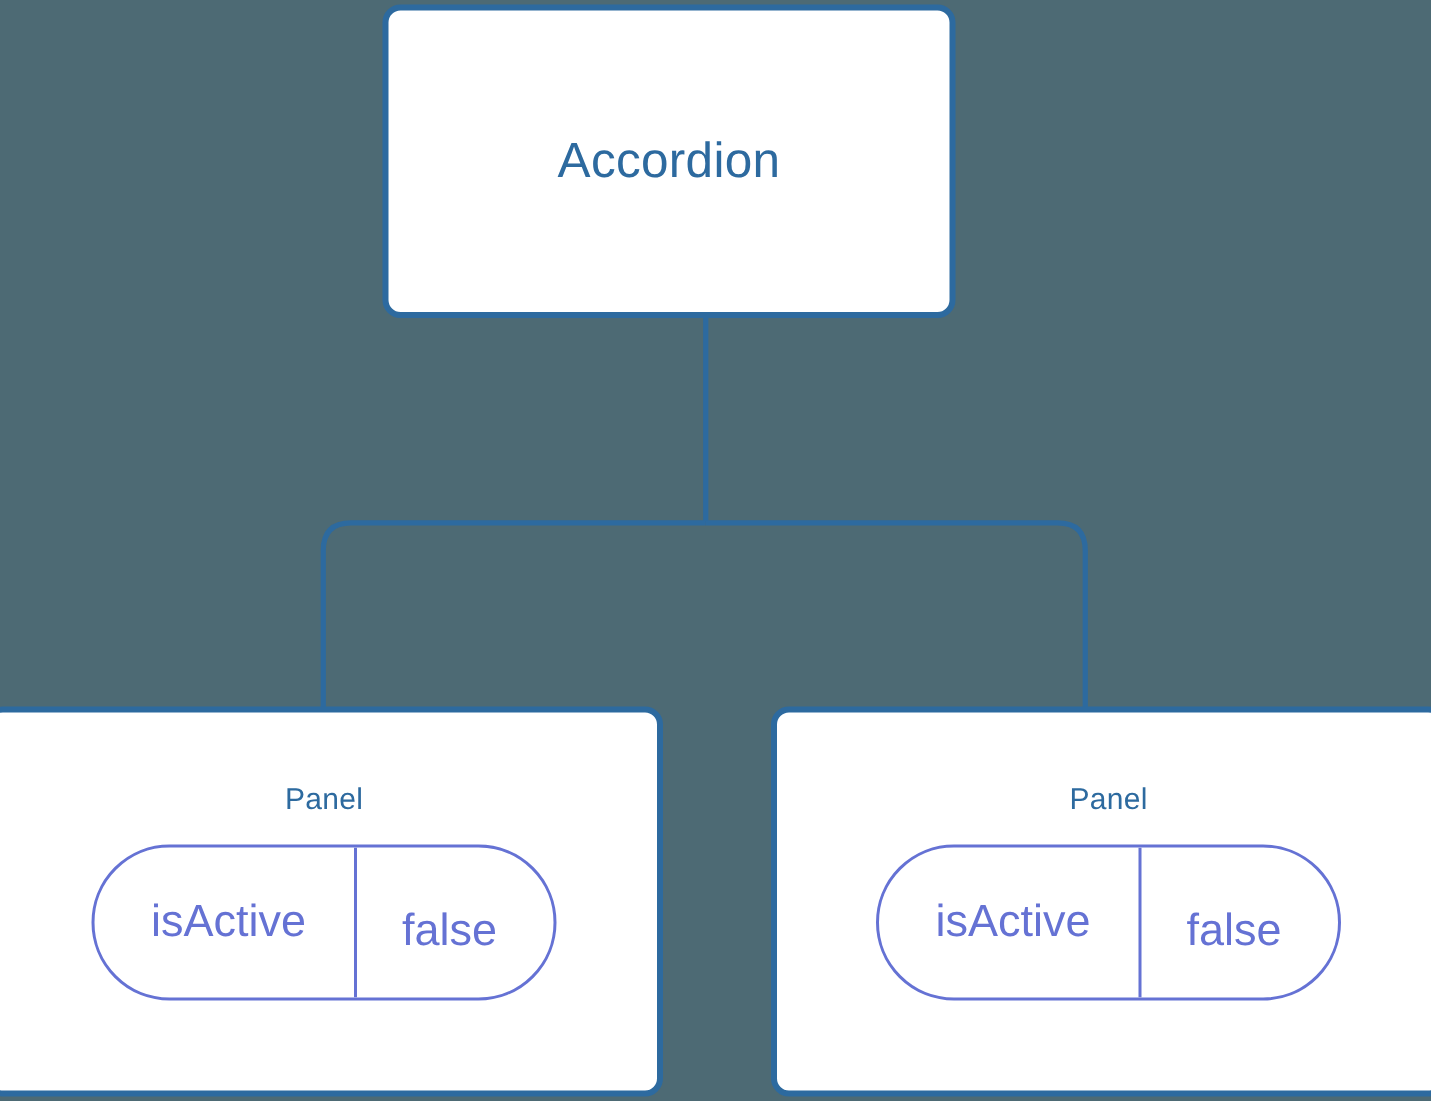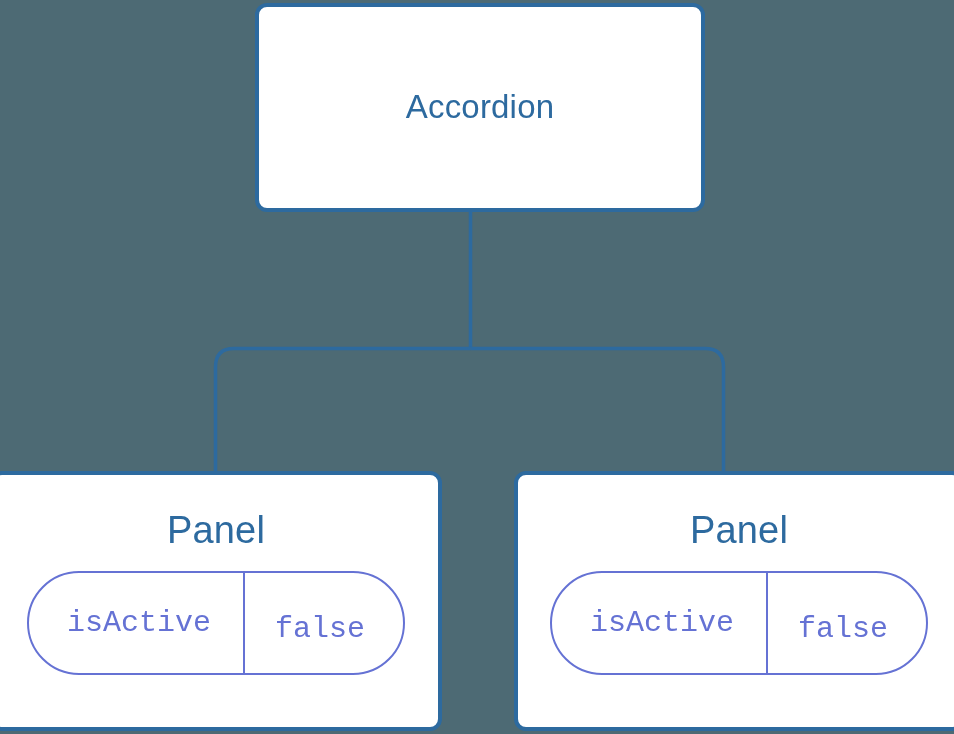--- a/index.html
+++ b/index.html
@@ -49,22 +49,22 @@
   }
   .node-title {
     color: #2d6a9f;
     font-size: 33px;
     font-weight: 400;
     letter-spacing: 0.2px;
     line-height: 1.1;
     white-space: nowrap;
   }
   .node.leaf .node-title {
-    font-size: 38px;
-    margin-top: 35px;
+    font-size: 20px;
+    margin-top: 47px;
   }
 
   
   .pill {
     box-sizing: border-box;
     display: flex;
     align-items: stretch;
     border: 2px solid #6572d4;
     border-radius: 999px;
     background: transparent;
@@ -74,35 +74,34 @@
   }
   .pill-key,
   .pill-val {
     display: flex;
     align-items: center;
     justify-content: center;
     color: #6572d4;
     font-size: 30px;
     line-height: 1;
     white-space: nowrap;
-    font-family: Liberation Mono, monospace;
   }
   .pill-key {
     padding: 0 32px 0 38px;
   }
   .pill-val {
     padding: 12px 38px 0 30px;
     border-left: 2px solid #6572d4;
   }
 
   
   #node-accordion {
     left: 255px;
     top: 3px;
-    width: 450px;
+    width: 382px;
     height: 209px;
   }
   #node-panel-0 {
     left: -10px;
     top: 471px;
     width: 452px;
     height: 260px;
   }
   #node-panel-1 {
     left: 514px;

